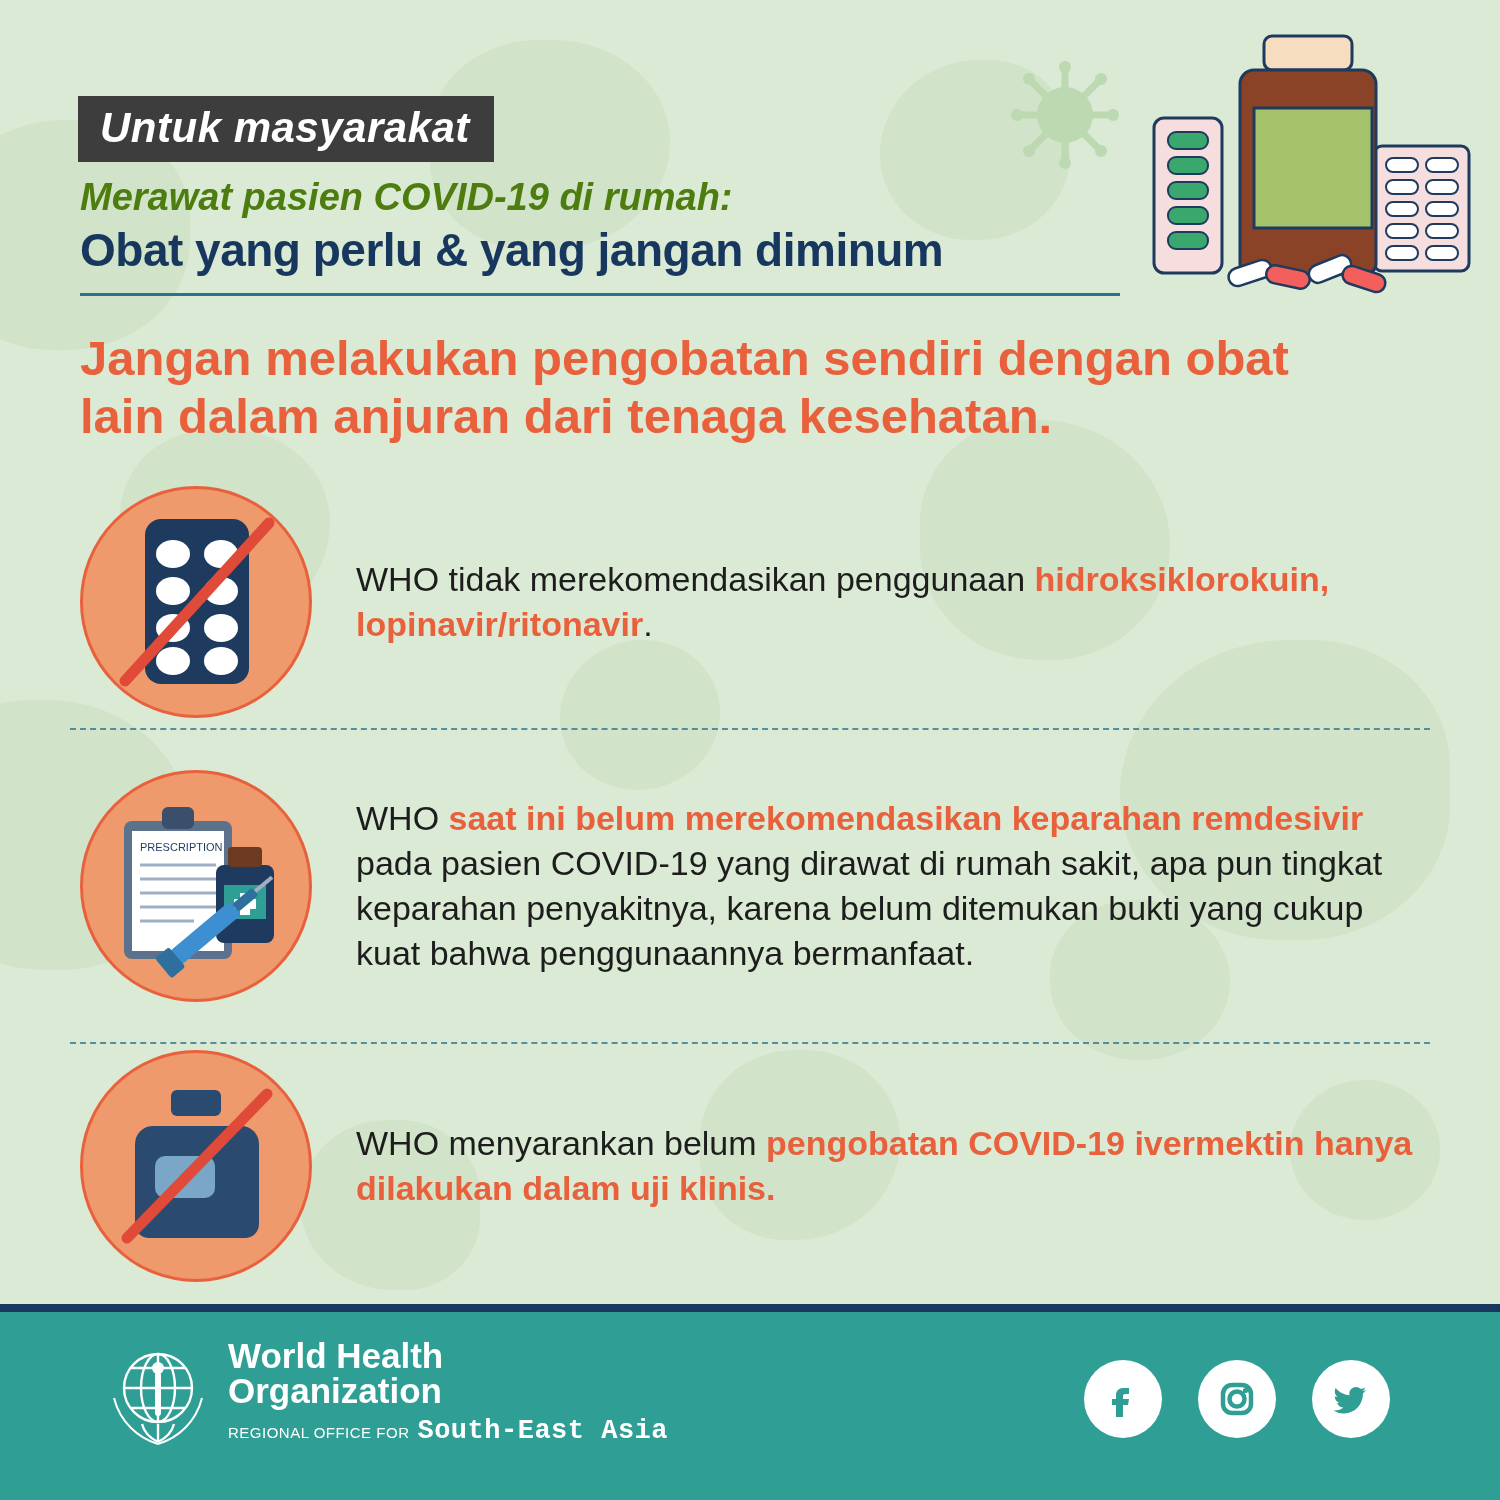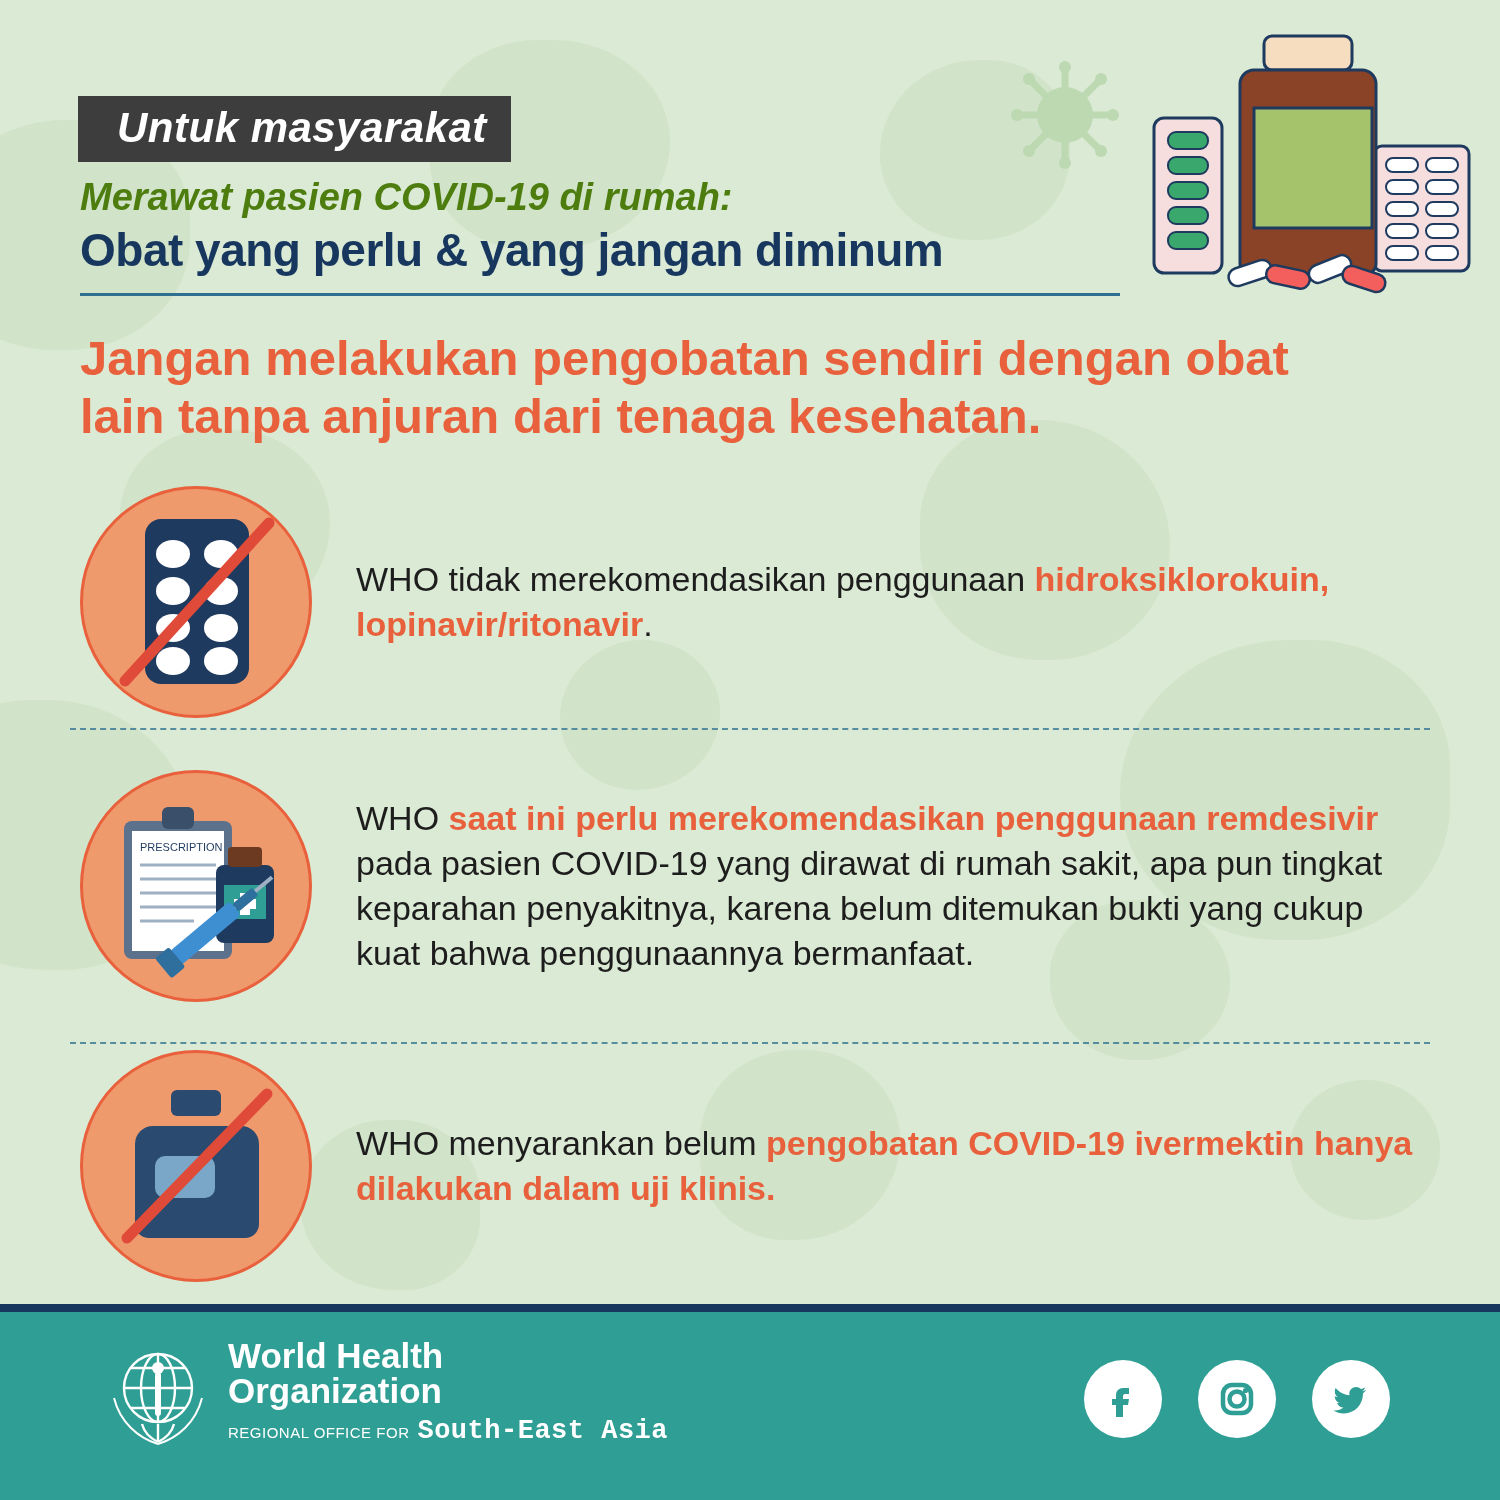--- a/index.html
+++ b/index.html
@@ -38,21 +38,21 @@
 
   
   .tag {
     display: inline-block;
     background: #3d3d3d;
     color: #ffffff;
     font-style: italic;
     font-weight: bold;
     font-size: 42px;
     letter-spacing: .5px;
-    padding: 8px 24px 10px 39px;
+    padding: 8px 24px 10px 22px;
     margin-left: 78px;
     margin-top: 96px;
   }
   .subtitle {
     margin-left: 80px;
     margin-top: 14px;
     font-style: italic;
     font-weight: bold;
     font-size: 38px;
     color: #4d7c0f;
@@ -224,21 +224,21 @@
       </g>
     </svg>
   </div>
 
   <div class="content">
     
     <div class="tag">Untuk masyarakat</div>
     <div class="subtitle">Merawat pasien COVID-19 di rumah:</div>
     <div class="maintitle">Obat yang perlu &amp; yang jangan diminum</div>
     <div class="rule"></div>
-    <div class="alert">Jangan melakukan pengobatan sendiri dengan obat lain tanpa anjuran dari tenaga kesehatan.</div>
+    <div class="alert">Jangan melakukan pengobatan sendiri dengan obat lain dalam anjuran dari tenaga kesehatan.</div>
 
     
     <div class="rows">
 
       <div class="row r1">
         <div class="badge">
           <svg width="175" height="185" viewBox="0 0 175 185">
             <rect x="36" y="10" width="104" height="165" rx="16" fill="#1f3a5f"></rect>
             <g fill="#ffffff">
               <ellipse cx="64" cy="45" rx="17" ry="14"></ellipse>
@@ -283,21 +283,21 @@
             </g>
 
             <g transform="rotate(-40 100 140)">
               <rect x="62" y="132" width="78" height="18" rx="4" fill="#3d8fd1"></rect>
               <rect x="140" y="136" width="26" height="10" rx="3" fill="#2f6f9e"></rect>
               <rect x="46" y="128" width="18" height="26" rx="3" fill="#2f6f9e"></rect>
               <rect x="166" y="139" width="22" height="4" fill="#9fb0c4"></rect>
             </g>
           </svg>
         </div>
-        <div class="txt"><span>WHO </span><b>saat ini perlu merekomendasikan penggunaan remdesivir</b><span> pada pasien COVID-19 yang dirawat di rumah sakit, apa pun tingkat keparahan penyakitnya, karena belum ditemukan bukti yang cukup kuat bahwa penggunaannya bermanfaat.</span></div>
+        <div class="txt"><span>WHO </span><b>saat ini belum merekomendasikan keparahan remdesivir</b><span> pada pasien COVID-19 yang dirawat di rumah sakit, apa pun tingkat keparahan penyakitnya, karena belum ditemukan bukti yang cukup kuat bahwa penggunaannya bermanfaat.</span></div>
       </div>
 
       <div class="divider"></div>
 
       <div class="row r3">
         <div class="badge">
           <svg width="175" height="175" viewBox="0 0 175 175">
             <rect x="62" y="12" width="50" height="26" rx="6" fill="#2b4a6f"></rect>
             <path d="M44 48 h88 a18 18 0 0 1 18 18 v80 a14 14 0 0 1 -14 14 h-96 a14 14 0 0 1 -14 -14 v-80 a18 18 0 0 1 18 -18 z" fill="#2b4a6f"></path>
             <rect x="46" y="78" width="60" height="42" rx="10" fill="#7aa7c7"></rect>

